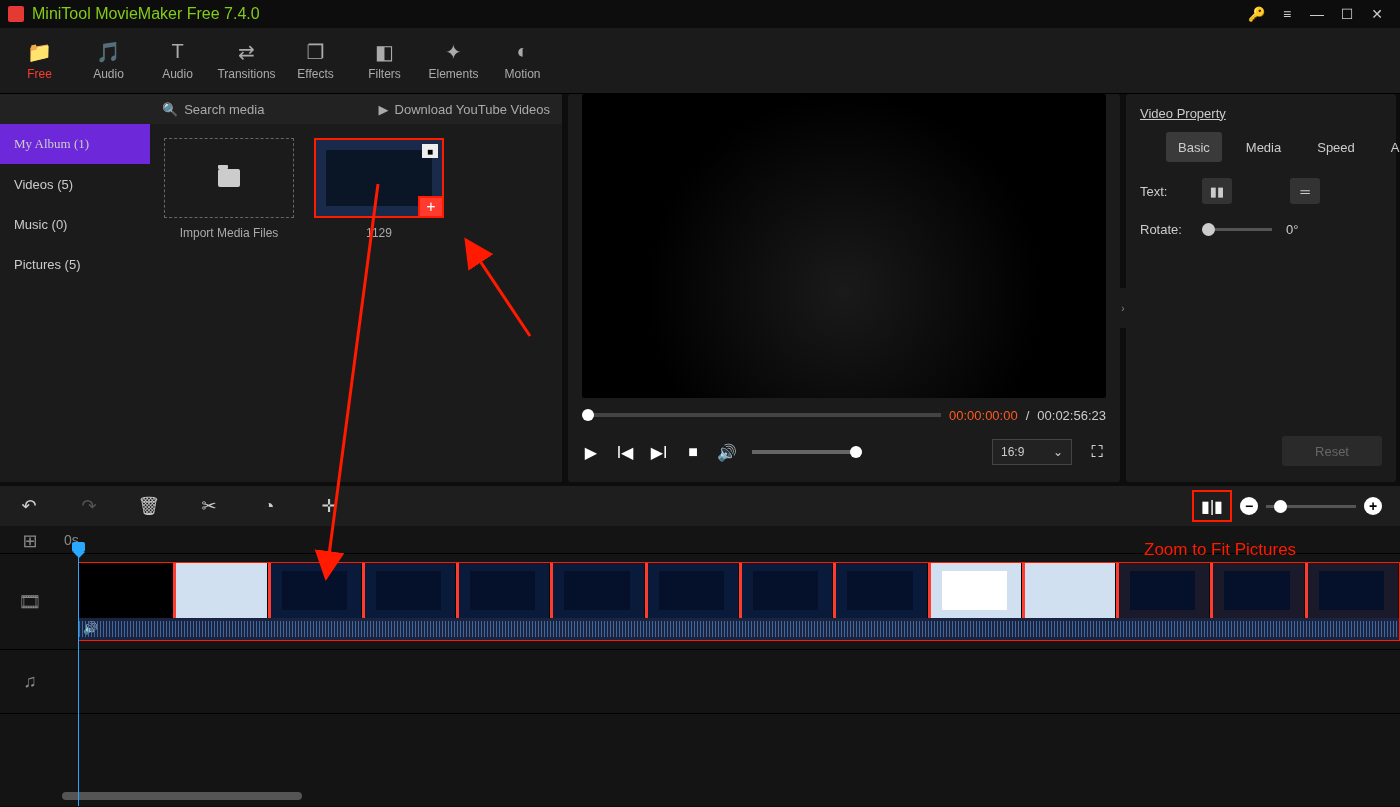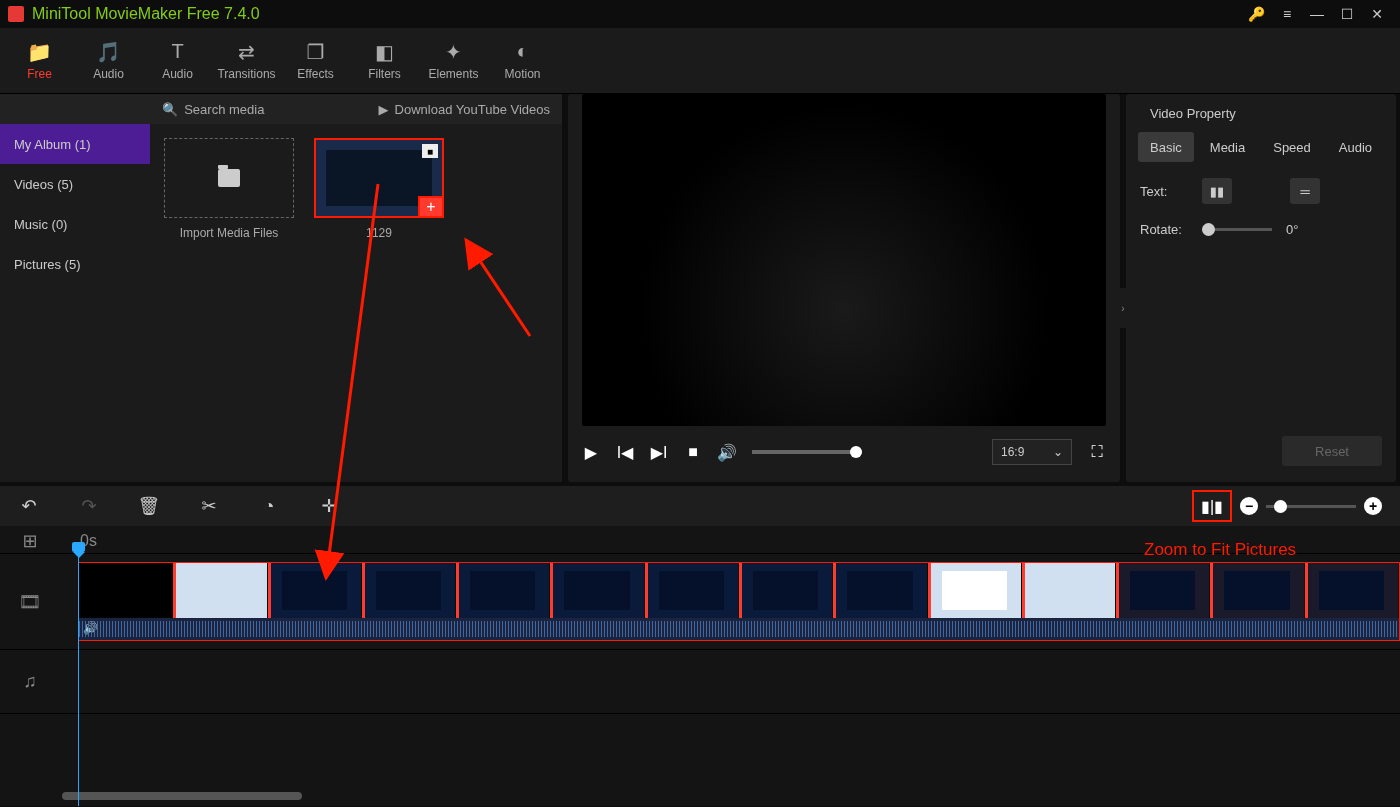--- a/index.html
+++ b/index.html
@@ -22,21 +22,21 @@
 .row { display:flex; height:388px; }
 
 
 .mediapanel { width:562px; background:#1b1b1b; display:flex; flex-direction:column; }
 .mediabar { height:30px; display:flex; align-items:center; padding:0 12px; gap:10px; background:#222; font-size:13px; color:#aaa; }
 .mediabar .search { flex:1; display:flex; align-items:center; gap:6px; }
 .mediabar .dl { display:flex; align-items:center; gap:6px; }
 .mediabody { flex:1; display:flex; }
 .sidelist { width:150px; background:#1b1b1b; }
 .sidelist .item { height:40px; display:flex; align-items:center; padding:0 14px; font-size:13px; color:#ccc; }
-.sidelist .item.sel { background:#4c1d95; }
+.sidelist .item.sel { background:#6d28d9;font-family:Liberation Serif, serif; }
 .mediagrid { flex:1; padding:14px; display:flex; gap:20px; align-items:flex-start; }
 .mediacard { display:flex; flex-direction:column; align-items:center; gap:8px; }
 .dropzone { width:130px; height:80px; border:1px dashed #666; display:flex; align-items:center; justify-content:center; color:#ccc; }
 .dropzone .foldic { width:22px; height:18px; background:#ccc; border-radius:2px; position:relative; }
 .dropzone .foldic::before { content:""; position:absolute; top:-4px; left:0; width:10px; height:4px; background:#ccc; border-radius:1px; }
 .clipthumb { width:130px; height:80px; background:#1a2a4a; border:2px solid #ff1a00; position:relative; }
 .clipthumb .inner { position:absolute; left:10px; top:10px; right:10px; bottom:10px; background:#0a1526; }
 .clipthumb .badge { position:absolute; top:4px; right:4px; width:16px; height:14px; background:#eee; color:#000; font-size:10px; display:flex; align-items:center; justify-content:center; }
 .clipthumb .plus { position:absolute; bottom:-2px; right:-2px; width:26px; height:22px; background:#ff3b30; border:2px solid #ff1a00; color:#fff; display:flex; align-items:center; justify-content:center; font-size:16px; }
 .cardlabel { font-size:12px; color:#aaa; }
@@ -53,22 +53,22 @@
 .playprog .cur { color:#ff5a1f; }
 .playctrl { height:40px; margin:6px 14px 10px; display:flex; align-items:center; gap:16px; }
 .playctrl .pbtn { width:18px; height:18px; color:#fff; display:flex; align-items:center; justify-content:center; }
 .playctrl .vol { width:110px; height:4px; background:#666; position:relative; }
 .playctrl .vol .vk { position:absolute; right:0; top:-4px; width:12px; height:12px; background:#fff; border-radius:50%; }
 .playctrl .spacer { flex:1; }
 .playctrl .aspect { width:80px; height:26px; background:#222; border:1px solid #444; display:flex; align-items:center; justify-content:space-between; padding:0 8px; font-size:12px; }
 
 
 .proppanel { width:270px; margin-left:6px; background:#1b1b1b; border-radius:3px; position:relative; }
-.prophead { height:38px; display:flex; align-items:center; padding:0 24px; font-size:13px; }
-.proptabs { display:flex; gap:4px; padding:0 12px; }
+.prophead { height:38px; display:flex; align-items:center; padding:0 14px; font-size:13px;text-decoration:underline; }
+.proptabs { display:flex; gap:12px; padding:0 12px;margin-left:28px; }
 .proptabs .pt { height:30px; padding:0 12px; display:flex; align-items:center; font-size:13px; color:#ccc; border-radius:3px; }
 .proptabs .pt.sel { background:#3a3a3a; }
 .propbody { padding:16px 14px; font-size:13px; color:#ccc; }
 .proprow { display:flex; align-items:center; gap:14px; margin-bottom:18px; }
 .fliptgl { width:30px; height:26px; background:#333; display:flex; align-items:center; justify-content:center; border-radius:3px; }
 .slider { width:70px; height:3px; background:#555; position:relative; }
 .slider .sk { position:absolute; left:0; top:-5px; width:13px; height:13px; background:#ccc; border-radius:50%; }
 .resetbtn { position:absolute; bottom:16px; right:14px; width:100px; height:30px; background:#2a2a2a; color:#666; display:flex; align-items:center; justify-content:center; font-size:13px; border-radius:3px; }
 .sidehandle { position:absolute; left:-6px; top:50%; width:6px; height:40px; background:#1b1b1b; display:flex; align-items:center; justify-content:center; color:#888; font-size:10px; }
 
@@ -79,21 +79,21 @@
 .tltoolbar .spacer { flex:1; }
 .tltoolbar .zoombox { display:flex; align-items:center; gap:8px; }
 .tltoolbar .zfit { width:40px; height:32px; border:2px solid #ff1a00; display:flex; align-items:center; justify-content:center; color:#fff; }
 .tltoolbar .zslider { width:90px; height:3px; background:#555; position:relative; }
 .tltoolbar .zslider .zk { position:absolute; left:8px; top:-5px; width:13px; height:13px; background:#fff; border-radius:50%; }
 .tltoolbar .zbtn { width:18px; height:18px; background:#fff; border-radius:50%; color:#000; display:flex; align-items:center; justify-content:center; font-size:14px; font-weight:bold; }
 
 
 .timeline { height:280px; background:#141414; position:relative; }
 .tlruler { height:28px; border-bottom:1px solid #000; position:relative; }
-.tlruler .zero { position:absolute; left:80px; top:6px; font-size:16px; color:#888; }
+.tlruler .zero { position:absolute; left:64px; top:6px; font-size:14px; color:#888; }
 .playhead { position:absolute; left:78px; top:20px; width:1px; height:260px; background:#2aa8ff; z-index:5; }
 .playhead::before { content:""; position:absolute; top:-4px; left:-6px; width:13px; height:10px; background:#2aa8ff; border-radius:2px; }
 .playhead::after { content:""; position:absolute; top:6px; left:-5px; width:0; height:0; border-left:6px solid transparent; border-right:6px solid transparent; border-top:6px solid #2aa8ff; }
 .tltrack { height:96px; border-bottom:1px solid #000; display:flex; align-items:center; position:relative; }
 .tltrack.small { height:64px; }
 .tlicon { width:60px; display:flex; align-items:center; justify-content:center; color:#888; font-size:18px; }
 .clipstrip { position:absolute; left:78px; right:0; top:8px; bottom:8px; border:1px solid #ff1a00; display:flex; flex-direction:column; overflow:hidden; }
 .clipframes { flex:1; display:flex; }
 .clipframes .frm { flex:1; background:#0a1a3a; border-right:1px solid #000; position:relative; }
 .clipframes .frm.light { background:#d0e0f0; }
@@ -194,20 +194,28 @@
             <div class="plus">+</div>
           </div>
           <div class="cardlabel">1129</div>
         </div>
       </div>
     </div>
   </div>
 
   <div class="playerpanel">
     <div class="preview"></div>
+    <div class="playprog">
+      <div class="bar">
+          <div class="knob"></div>
+        </div>
+      <span class="cur">00:00:00:00</span>
+      <span> / </span>
+      <span>00:02:56:23</span>
+    </div>
     <div class="playctrl">
       <div class="pbtn">▶</div>
       <div class="pbtn">I◀</div>
       <div class="pbtn">▶I</div>
       <div class="pbtn">■</div>
       <div class="pbtn">🔊</div>
       <div class="vol">
           <div class="vk"></div>
         </div>
       <div class="spacer"></div>

